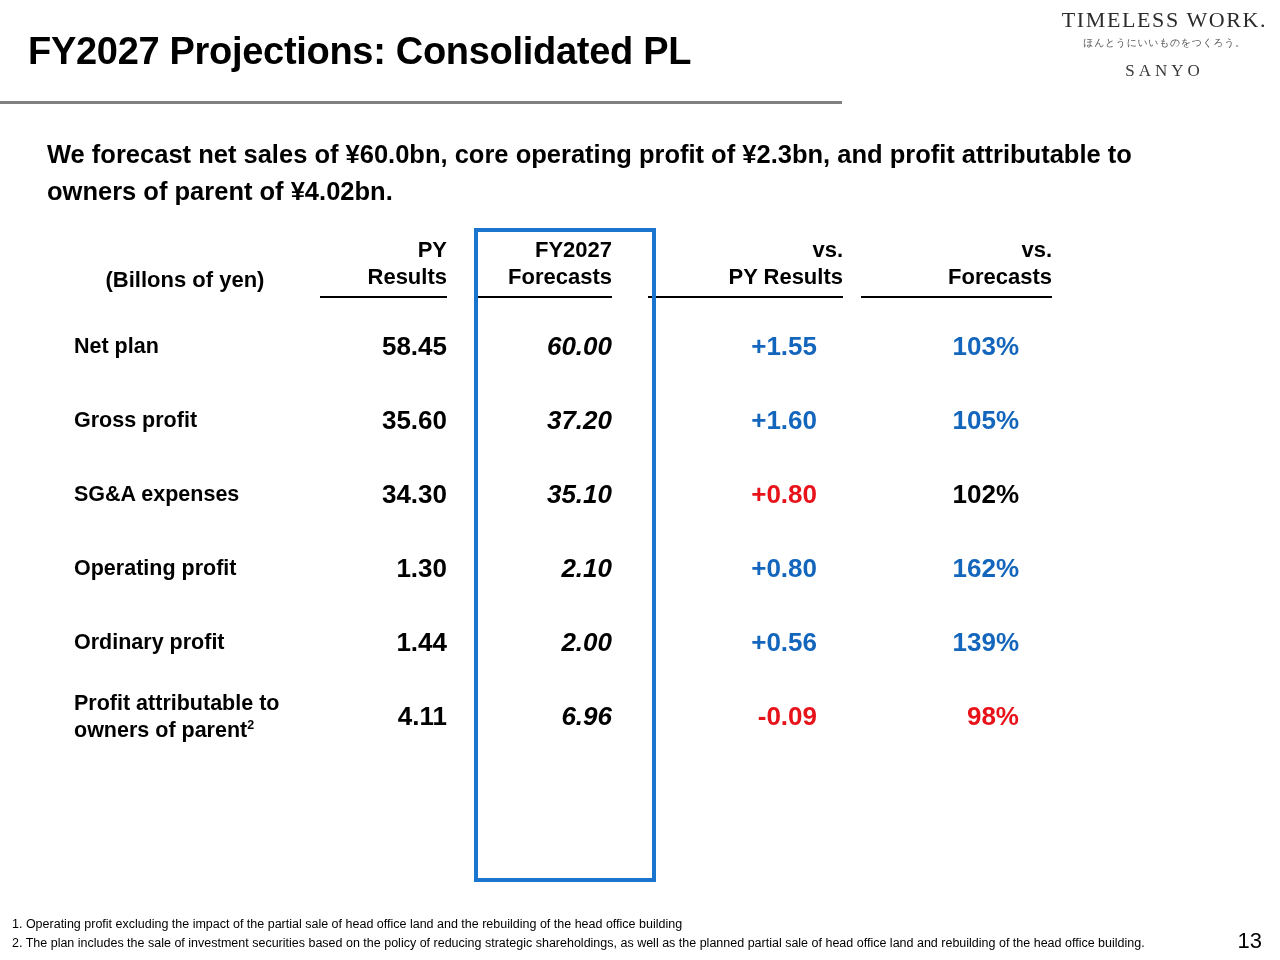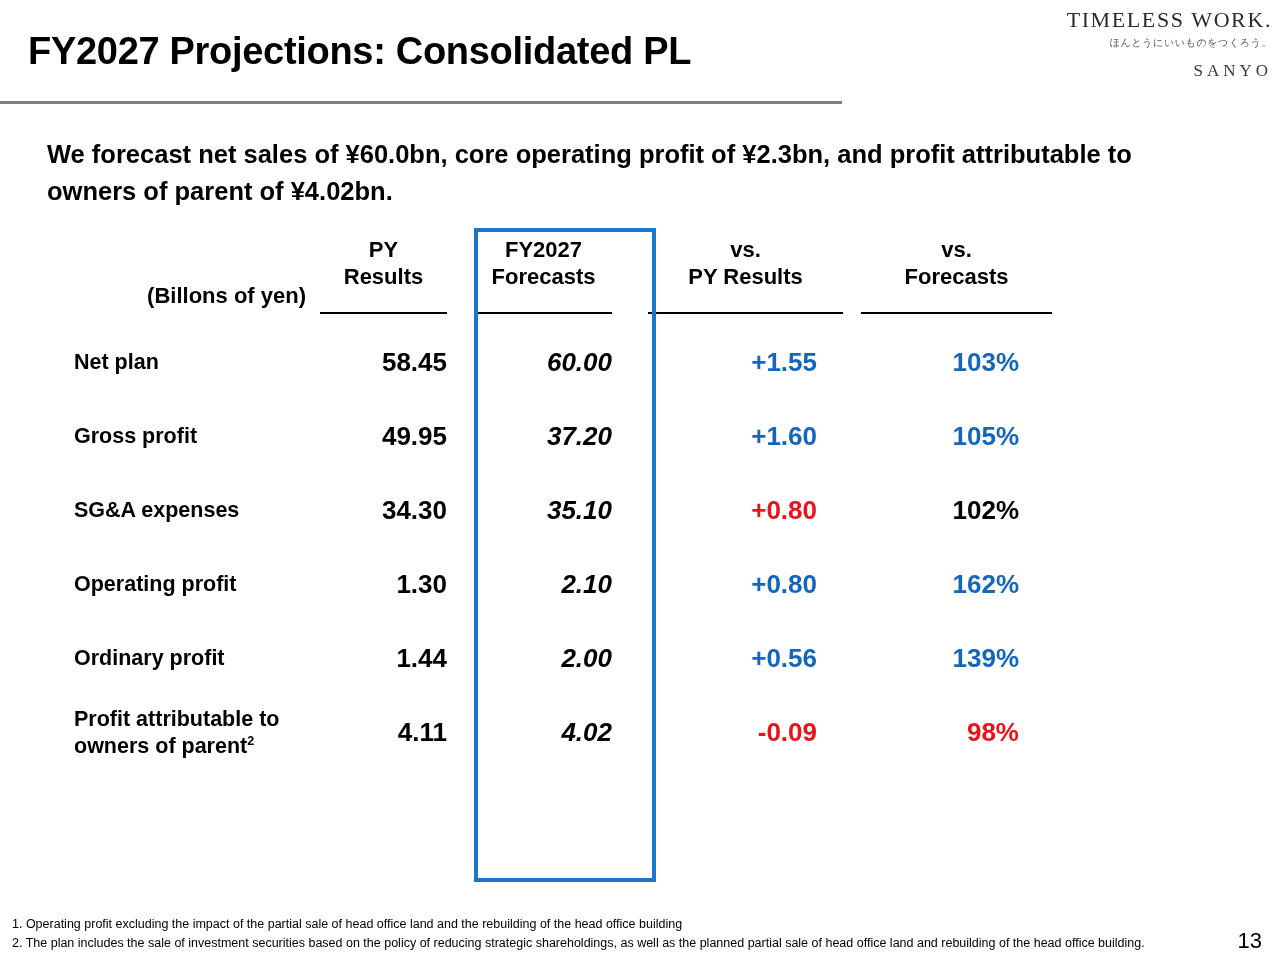--- a/index.html
+++ b/index.html
@@ -34,21 +34,21 @@
     height: 3px;
     background: #808080;
   }
 
   
   #logo-block {
     position: absolute;
     right: 8px;
     top: 8px;
     width: 215px;
-    text-align: right;
+    text-align: center;
     color: #2b2b2b;
   }
   #logo-main {
     font-family: "Liberation Serif", serif;
     font-size: 22px;
     letter-spacing: 1.6px;
     line-height: 1.1;
     white-space: nowrap;
   }
   #logo-sub {
@@ -95,28 +95,28 @@
 
   thead th {
     padding: 0;
     vertical-align: bottom;
     font-weight: bold;
     font-size: 22px;
   }
   th .hdr-lines {
     display: block;
     line-height: 1.24;
-    padding-bottom: 21px;
-    text-align: center;
+    padding-bottom: 5px;
+    text-align: right;
   }
   th.col-head .hdr-lines {
     border-bottom: 2.5px solid #000;
   }
   th.unit-head {
-    text-align: right;
+    text-align: center;
     font-size: 22px;
     font-weight: bold;
     vertical-align: bottom;
     padding-bottom: 17px;
     padding-left: 8px;
   }
   th.col-head { padding: 0 14px 12px 14px; }
   th.col-head.col-fc  { padding: 0 22px 12px 14px; }
   th.col-head.col-vspy{ padding: 0 4px 12px 14px; }
   th.col-head.col-vsfc{ padding: 0 4px 12px 14px; }
@@ -231,21 +231,21 @@
   <tbody id="pl-body">
       <tr>
         <td class="cell-label"><span>Net plan</span></td>
         <td class="cell-num cell-py v-black">58.45</td>
         <td class="cell-num cell-fc v-black">60.00</td>
         <td class="cell-num cell-vspy v-blue">+1.55</td>
         <td class="cell-num cell-vsfc v-blue">103%</td>
       </tr>
       <tr>
         <td class="cell-label"><span>Gross profit</span></td>
-        <td class="cell-num cell-py v-black">49.95</td>
+        <td class="cell-num cell-py v-black">35.60</td>
         <td class="cell-num cell-fc v-black">37.20</td>
         <td class="cell-num cell-vspy v-blue">+1.60</td>
         <td class="cell-num cell-vsfc v-blue">105%</td>
       </tr>
       <tr>
         <td class="cell-label"><span>SG&amp;A expenses</span></td>
         <td class="cell-num cell-py v-black">34.30</td>
         <td class="cell-num cell-fc v-black">35.10</td>
         <td class="cell-num cell-vspy v-red">+0.80</td>
         <td class="cell-num cell-vsfc v-black">102%</td>
@@ -260,21 +260,21 @@
       <tr>
         <td class="cell-label"><span>Ordinary profit</span></td>
         <td class="cell-num cell-py v-black">1.44</td>
         <td class="cell-num cell-fc v-black">2.00</td>
         <td class="cell-num cell-vspy v-blue">+0.56</td>
         <td class="cell-num cell-vsfc v-blue">139%</td>
       </tr>
       <tr>
         <td class="cell-label"><span>Profit attributable to owners of parent</span><sup>2</sup></td>
         <td class="cell-num cell-py v-black">4.11</td>
-        <td class="cell-num cell-fc v-black">4.02</td>
+        <td class="cell-num cell-fc v-black">6.96</td>
         <td class="cell-num cell-vspy v-red">-0.09</td>
         <td class="cell-num cell-vsfc v-red">98%</td>
       </tr>
     </tbody>
 </table>
 
 <div id="highlight-box"></div>
 
 <div id="footnotes">
   <div>1. Operating profit excluding the impact of the partial sale of head office land and the rebuilding of the head office building</div>

